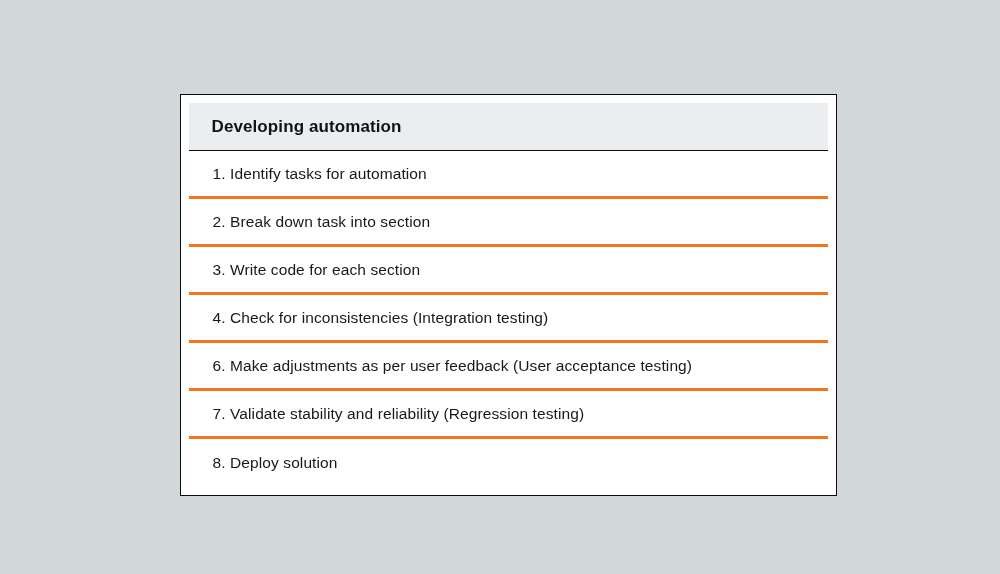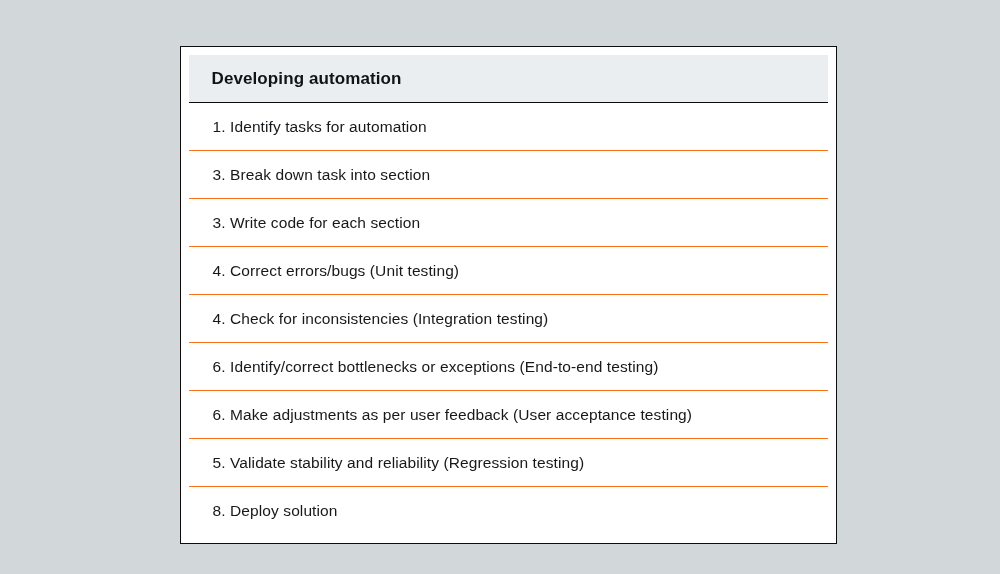--- a/index.html
+++ b/index.html
@@ -28,21 +28,21 @@
     align-items: center;
     padding-left: 15px;
     font-size: 17px;
     font-weight: bold;
     color: #111417;
     letter-spacing: 0.1px;
   }
   .table-row {
     height: 48px;
     background: #ffffff;
-    border-bottom: 1px solid #f97316;
+    border-bottom: 3px solid #f97316;
     display: flex;
     align-items: center;
     padding-left: 16px;
     font-size: 15.5px;
     color: #16191c;
     letter-spacing: 0.1px;
   }
   .table-row:last-child {
     border-bottom: none;
   }
@@ -51,36 +51,30 @@
 <body>
 
 <div class="steps-table">
   <div class="table-header">
     <span>Developing automation</span>
   </div>
   <div class="table-row">
     <span>1. Identify tasks for automation</span>
   </div>
   <div class="table-row">
-    <span>3. Break down task into section</span>
+    <span>2. Break down task into section</span>
   </div>
   <div class="table-row">
     <span>3. Write code for each section</span>
   </div>
   <div class="table-row">
-    <span>4. Correct errors/bugs (Unit testing)</span>
-  </div>
-  <div class="table-row">
     <span>4. Check for inconsistencies (Integration testing)</span>
-  </div>
-  <div class="table-row">
-    <span>6. Identify/correct bottlenecks or exceptions (End-to-end testing)</span>
   </div>
   <div class="table-row">
     <span>6. Make adjustments as per user feedback (User acceptance testing)</span>
   </div>
   <div class="table-row">
-    <span>5. Validate stability and reliability (Regression testing)</span>
+    <span>7. Validate stability and reliability (Regression testing)</span>
   </div>
   <div class="table-row">
     <span>8. Deploy solution</span>
   </div>
 </div>
 
 </body></html>

